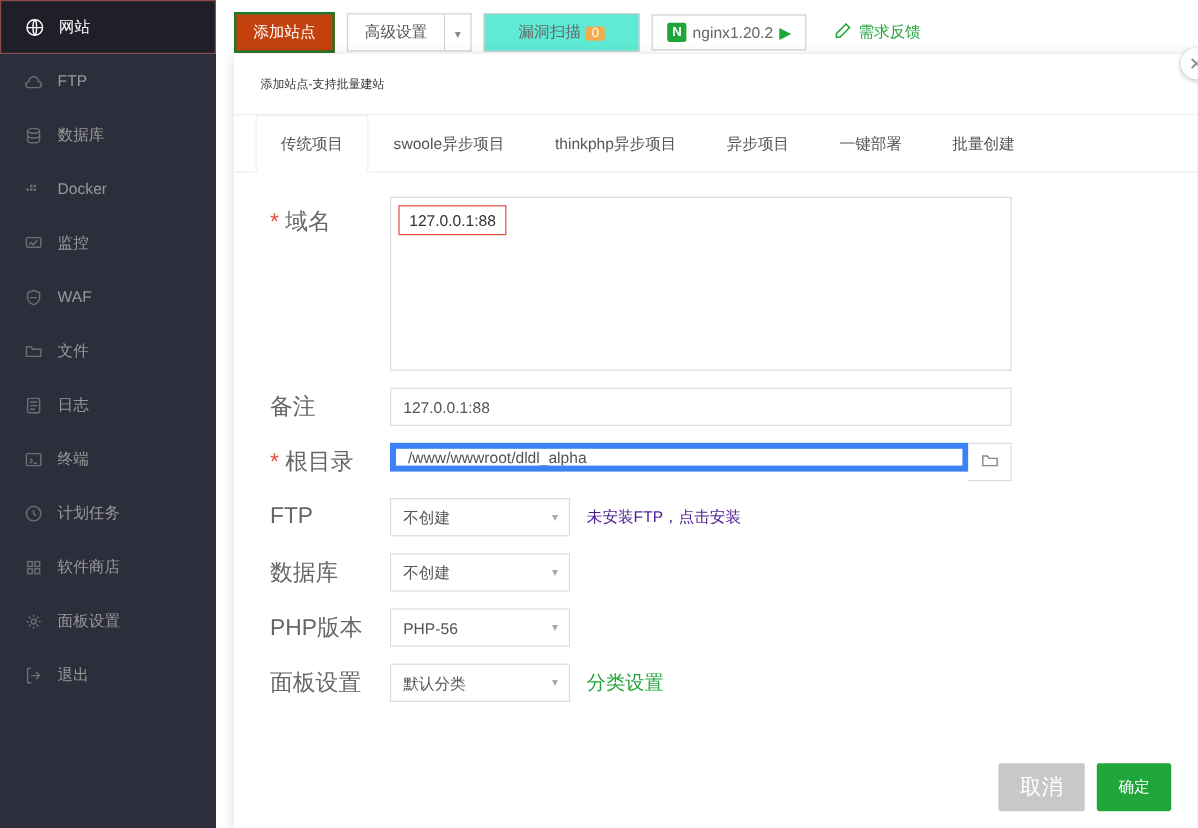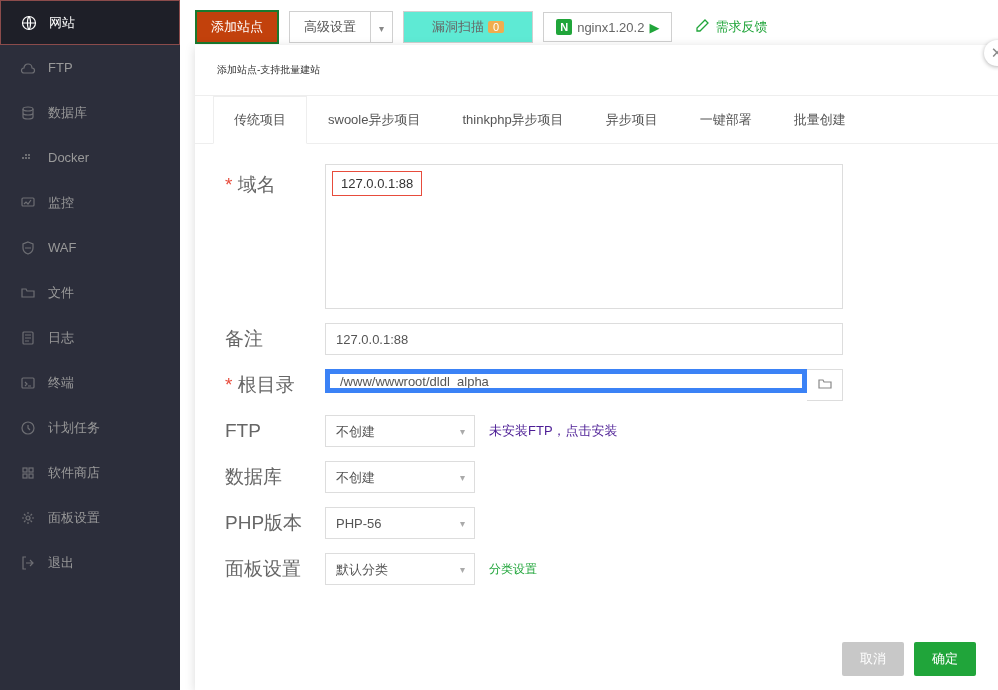--- a/index.html
+++ b/index.html
@@ -39,24 +39,24 @@
     .textarea-domain { width: 518px; height: 145px; border: 1px solid #ddd; padding: 6px; font-family: inherit; font-size: 13px; resize: none; }
     .inner-red { display: inline-block; border: 1px solid #e74c3c; padding: 4px 8px; color: #333; }
     .input-text { width: 518px; height: 32px; border: 1px solid #ddd; padding: 0 10px; font-size: 13px; color: #555; }
     .root-wrap { width: 518px; display: flex; }
     .input-root { flex: 1; height: 24px; border: 5px solid #3b82f6; padding: 0 10px; font-size: 13px; color: #555; }
     .folder-btn { width: 36px; height: 32px; border: 1px solid #ddd; border-left: none; background: #fff; cursor: pointer; display: flex; align-items: center; justify-content: center; color: #888; }
     .select { width: 150px; height: 32px; border: 1px solid #ddd; padding: 0 10px; font-size: 13px; color: #555; background: #fff; appearance: none; cursor: pointer; }
     .select-wrap { position: relative; display: inline-block; }
     .select-caret { position: absolute; right: 10px; top: 50%; transform: translateY(-50%); color: #aaa; pointer-events: none; font-size: 10px; }
     .hint-red { color: #4c1d95; margin-left: 14px; font-size: 13px; }
-    .hint-green { color: #20a53a; margin-left: 14px; font-size: 12px; cursor: pointer; }
+    .hint-green { color: #20a53a; margin-left: 14px; font-size: 16px; cursor: pointer; }
     
     .modal-footer { position: absolute; bottom: 0; left: 0; right: 0; padding: 14px 22px; display: flex; justify-content: flex-end; gap: 10px; }
-    .btn-cancel { background: #c8c8c8; color: #fff; border: none; padding: 8px 18px; font-size: 13px; cursor: pointer; border-radius: 2px; }
+    .btn-cancel { background: #c8c8c8; color: #fff; border: none; padding: 8px 18px; font-size: 18px; cursor: pointer; border-radius: 2px; }
     .btn-confirm { background: #20a53a; color: #fff; border: none; padding: 8px 18px; font-size: 13px; cursor: pointer; border-radius: 2px; }
     
     svg { width: 16px; height: 16px; }
   </style>
 </head>
 <body>
 
 <div class="sidebar">
   <div class="sidebar-item active">
     <span class="sidebar-icon">

